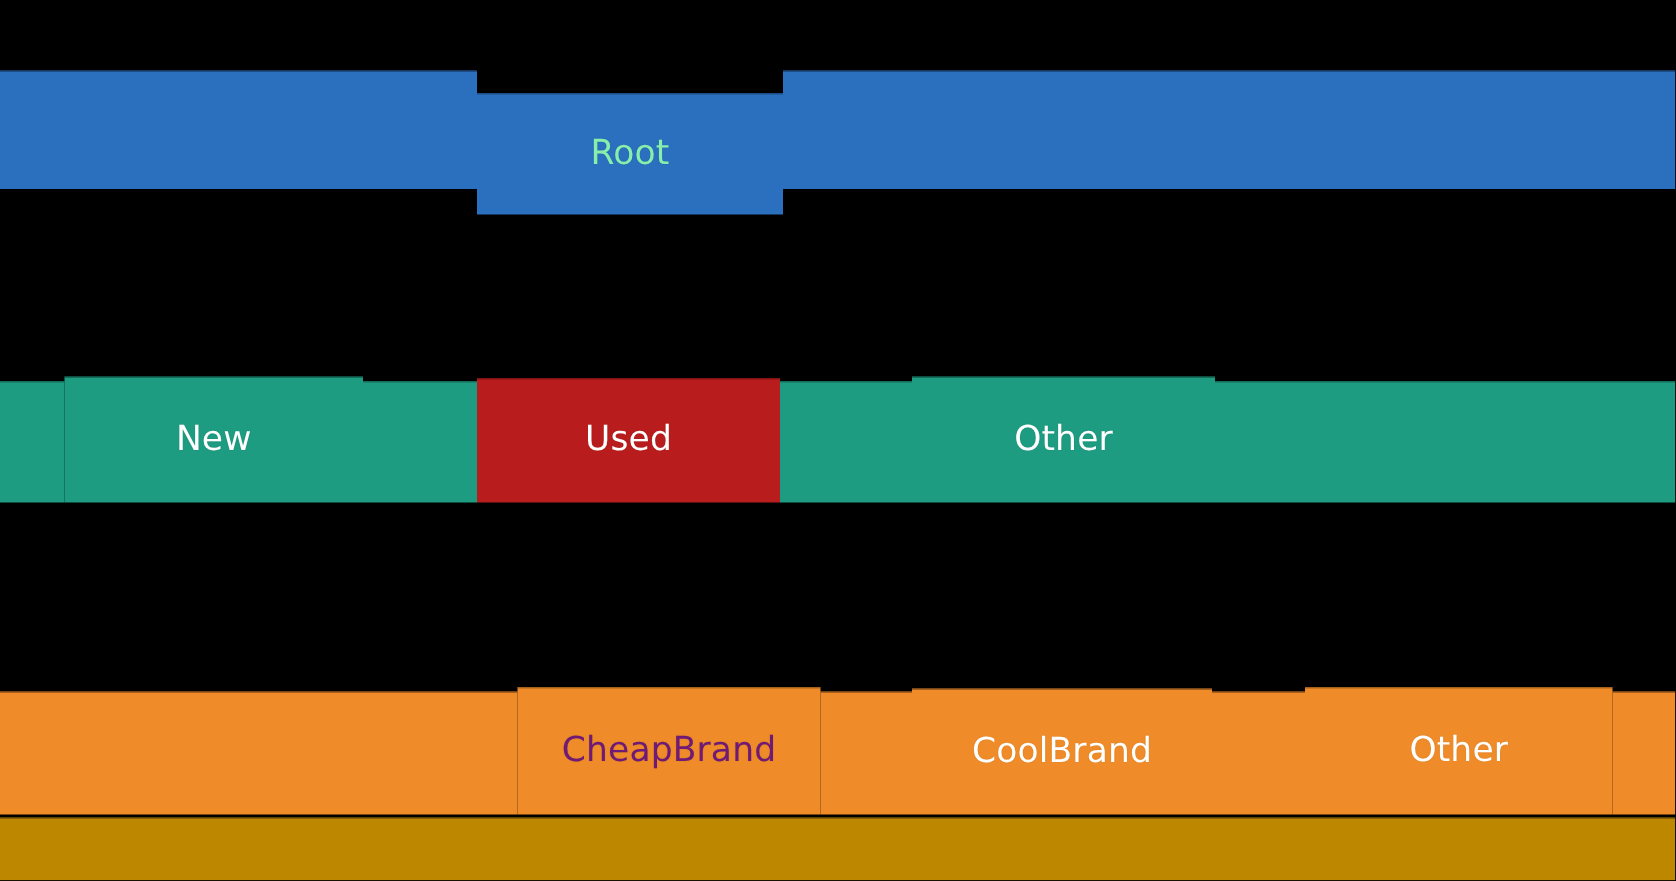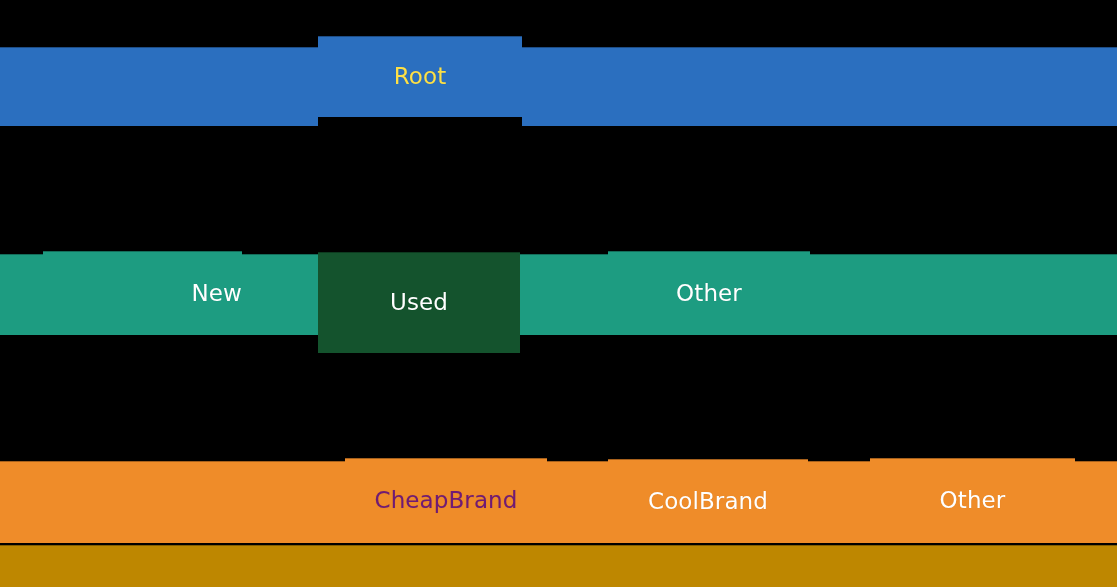--- a/index.html
+++ b/index.html
@@ -39,30 +39,30 @@
   
   .seam-top {
     box-shadow: inset 0 1px 0 rgba(0,0,0,0.30);
   }
 </style>
 </head>
 <body>
 
 <div id="canvas" style="background: rgb(0, 0, 0);">
     <div class="node seam-top no-label" style="left: 0px; top: 47px; width: 318px; height: 79px; background: rgb(43, 111, 191); color: rgb(255, 255, 255);"></div>
-    <div class="node seam-top" style="left: 318px; top: 36px; width: 204px; height: 81px; background: rgb(43, 111, 191); color: #fde047;">
+    <div class="node seam-top" style="left: 318px; top: 62px; width: 204px; height: 81px; background: rgb(43, 111, 191); color: #86efac;">
       <span class="label">Root</span>
     </div>
     <div class="node seam-top no-label" style="left: 522px; top: 47px; width: 595px; height: 79px; background: rgb(43, 111, 191); color: rgb(255, 255, 255);"></div>
     <div class="node seam-top no-label" style="left: 0px; top: 254px; width: 43px; height: 81px; background: rgb(29, 156, 129); color: rgb(255, 255, 255);"></div>
-    <div class="node seam-top" style="left: 43px; top: 251px; width: 199px; height: 84px; background: rgb(29, 156, 129); color: rgb(255, 255, 255); justify-content: flex-end;">
+    <div class="node seam-top" style="left: 43px; top: 251px; width: 199px; height: 84px; background: rgb(29, 156, 129); color: rgb(255, 255, 255);">
       <span class="label">New</span>
     </div>
     <div class="node seam-top no-label" style="left: 242px; top: 254px; width: 76px; height: 81px; background: rgb(29, 156, 129); color: rgb(255, 255, 255);"></div>
-    <div class="node seam-top" style="left: 318px; top: 252px; width: 202px; height: 101px; background: #14532d; color: rgb(255, 255, 255);">
+    <div class="node seam-top" style="left: 318px; top: 252px; width: 202px; height: 83px; background: #b91c1c; color: rgb(255, 255, 255);">
       <span class="label">Used</span>
     </div>
     <div class="node seam-top no-label" style="left: 520px; top: 254px; width: 88px; height: 81px; background: rgb(29, 156, 129); color: rgb(255, 255, 255);"></div>
     <div class="node seam-top" style="left: 608px; top: 251px; width: 202px; height: 84px; background: rgb(29, 156, 129); color: rgb(255, 255, 255);">
       <span class="label">Other</span>
     </div>
     <div class="node seam-top no-label" style="left: 810px; top: 254px; width: 307px; height: 81px; background: rgb(29, 156, 129); color: rgb(255, 255, 255);"></div>
     <div class="node seam-top no-label" style="left: 0px; top: 461px; width: 345px; height: 82px; background: rgb(239, 140, 41); color: rgb(255, 255, 255);"></div>
     <div class="node seam-top" style="left: 345px; top: 458px; width: 202px; height: 85px; background: rgb(239, 140, 41); color: #701a75;">
       <span class="label">CheapBrand</span>

